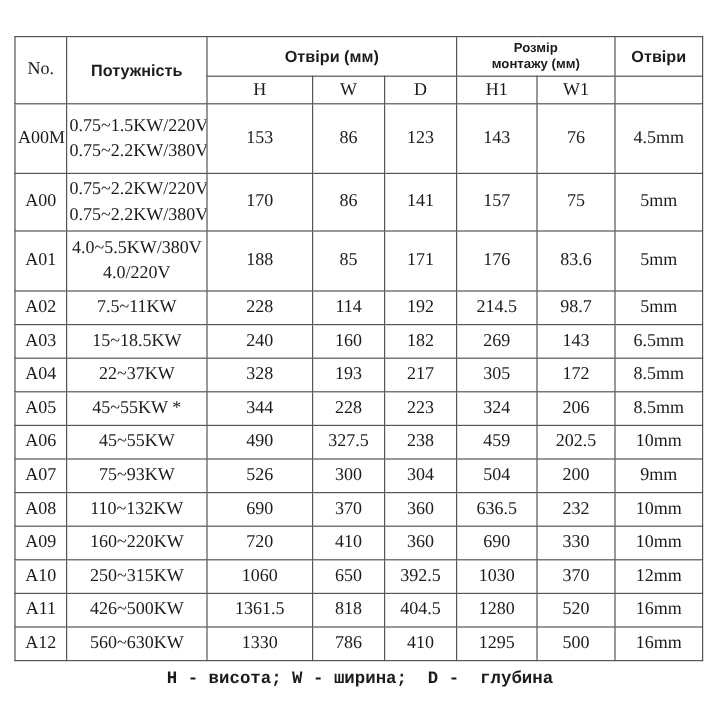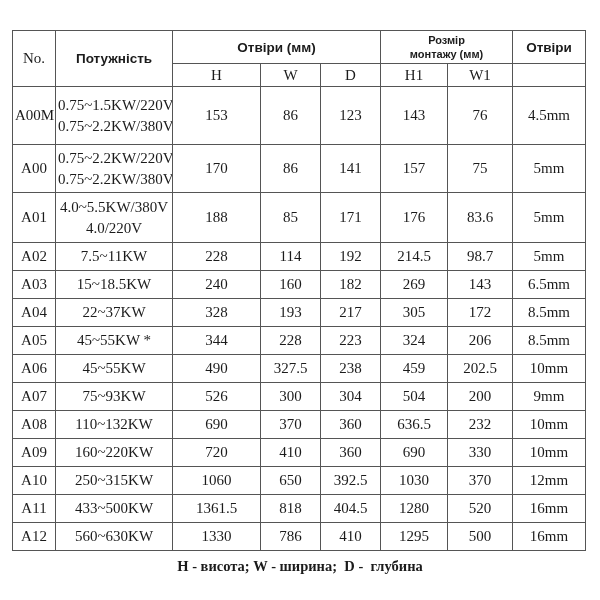--- a/index.html
+++ b/index.html
@@ -56,21 +56,21 @@
   tbody tr:nth-child(1) { height: 58px; }
   tbody tr:nth-child(2) { height: 48px; margin-top: 12px; }
   tbody tr:nth-child(3) { height: 50px; }
   tbody td div { line-height: 21px; }
   .legend {
     position: absolute;
     left: 0;
     top: 558px;
     width: 600px;
     text-align: center;
-    font-family: Liberation Serif, serif;
+    font-family: Liberation Mono, monospace;
     font-size: 14.5px;
     font-weight: 700;
     color: #1b1b1b;
     white-space: pre-wrap;
   }
 </style>
 </head>
 <body>
 
 <div class="page">
@@ -252,21 +252,21 @@
           <td>1060</td>
           <td>650</td>
           <td>392.5</td>
           <td>1030</td>
           <td>370</td>
           <td>12mm</td>
         </tr>
         <tr>
           <td>A11</td>
           <td>
-            <div>433~500KW</div>
+            <div>426~500KW</div>
           </td>
           <td>1361.5</td>
           <td>818</td>
           <td>404.5</td>
           <td>1280</td>
           <td>520</td>
           <td>16mm</td>
         </tr>
         <tr>
           <td>A12</td>

